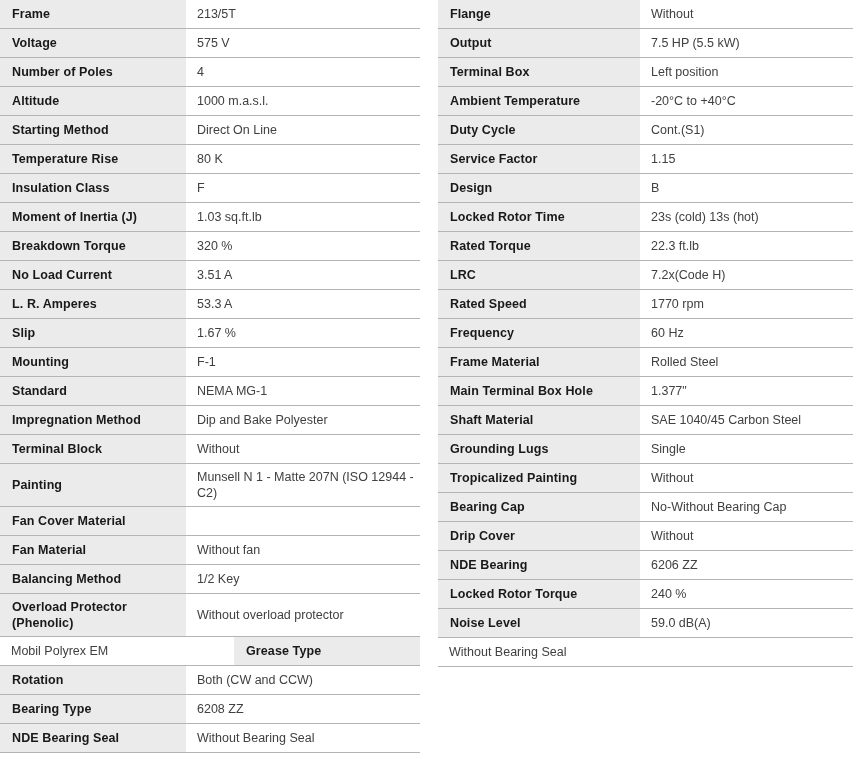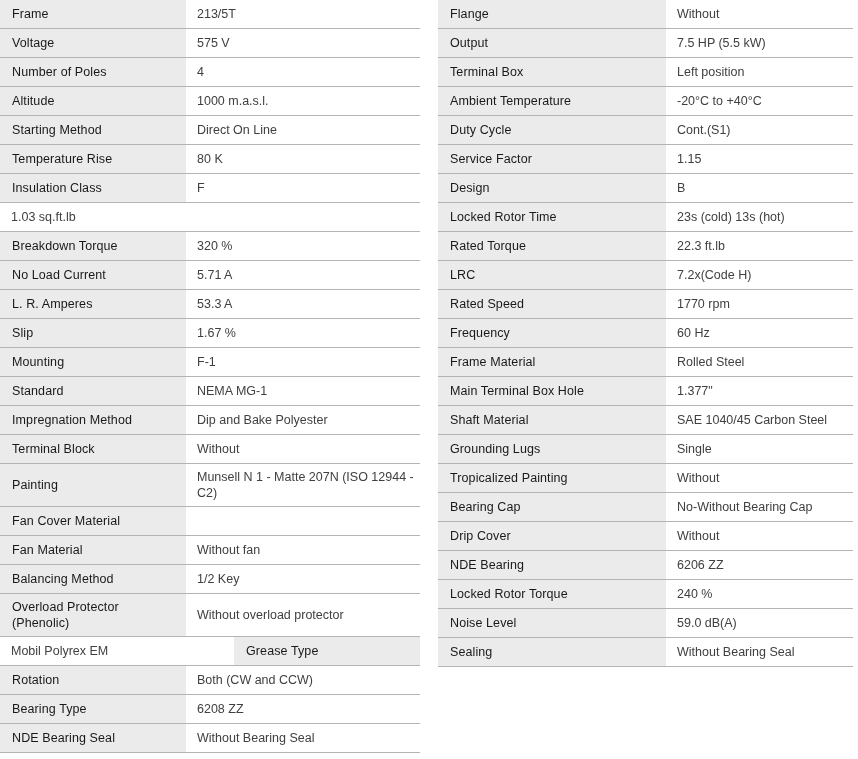--- a/index.html
+++ b/index.html
@@ -21,26 +21,26 @@
   .spec-table.right{width:415px;}
   .row{
     display:flex;align-items:stretch;
     min-height:29px;box-sizing:border-box;
     border-bottom:1px solid var(--border-color);
     background:#ffffff;
   }
   .cell{display:flex;align-items:center;box-sizing:border-box;}
   .cell.label{
     background:var(--label-bg);
-    font-weight:normal;color:var(--label-text);
+    font-weight:bold;color:var(--label-text);
     padding:5px 12px;flex:none;
     letter-spacing:0.1px;
   }
   .left .cell.label{width:186px;}
-  .right .cell.label{width:228px;}
+  .right .cell.label{width:202px;}
   .cell.value{
     flex:1;color:var(--value-text);
     padding:5px 6px 5px 11px;
   }
 </style>
 </head>
 <body>
 
 <div class="page">
   <div class="spec-table left" id="left-table">
@@ -66,29 +66,30 @@
       </div>
       <div class="row">
         <div class="cell label">Temperature Rise</div>
         <div class="cell value">80 K</div>
       </div>
       <div class="row">
         <div class="cell label">Insulation Class</div>
         <div class="cell value">F</div>
       </div>
       <div class="row">
+        <div class="cell label">Moment of Inertia (J)</div>
         <div class="cell value">1.03 sq.ft.lb</div>
       </div>
       <div class="row">
         <div class="cell label">Breakdown Torque</div>
         <div class="cell value">320 %</div>
       </div>
       <div class="row">
         <div class="cell label">No Load Current</div>
-        <div class="cell value">5.71 A</div>
+        <div class="cell value">3.51 A</div>
       </div>
       <div class="row">
         <div class="cell label">L. R. Amperes</div>
         <div class="cell value">53.3 A</div>
       </div>
       <div class="row">
         <div class="cell label">Slip</div>
         <div class="cell value">1.67 %</div>
       </div>
       <div class="row">
@@ -226,17 +227,16 @@
       </div>
       <div class="row">
         <div class="cell label">Locked Rotor Torque</div>
         <div class="cell value">240 %</div>
       </div>
       <div class="row">
         <div class="cell label">Noise Level</div>
         <div class="cell value">59.0 dB(A)</div>
       </div>
       <div class="row">
-        <div class="cell label">Sealing</div>
         <div class="cell value">Without Bearing Seal</div>
       </div>
     </div>
 </div>
 
 </body></html>

